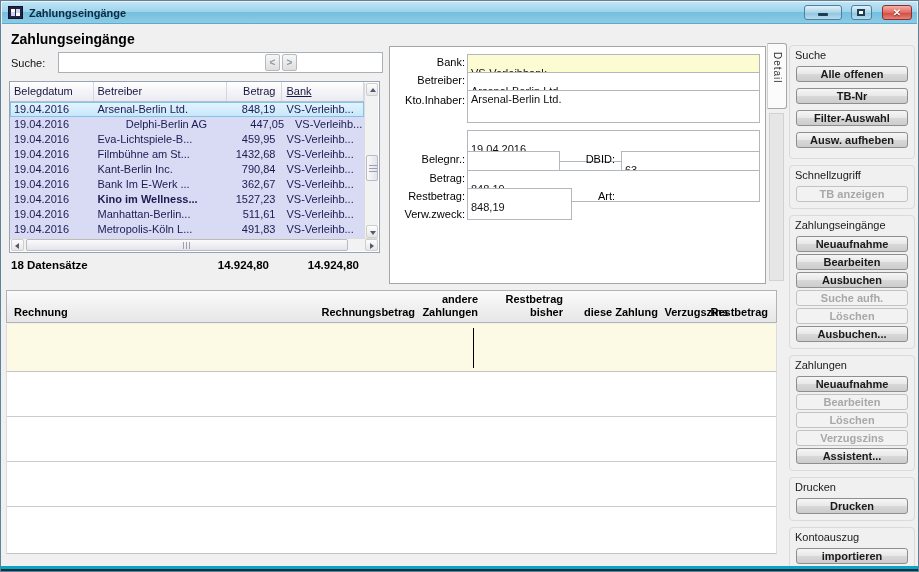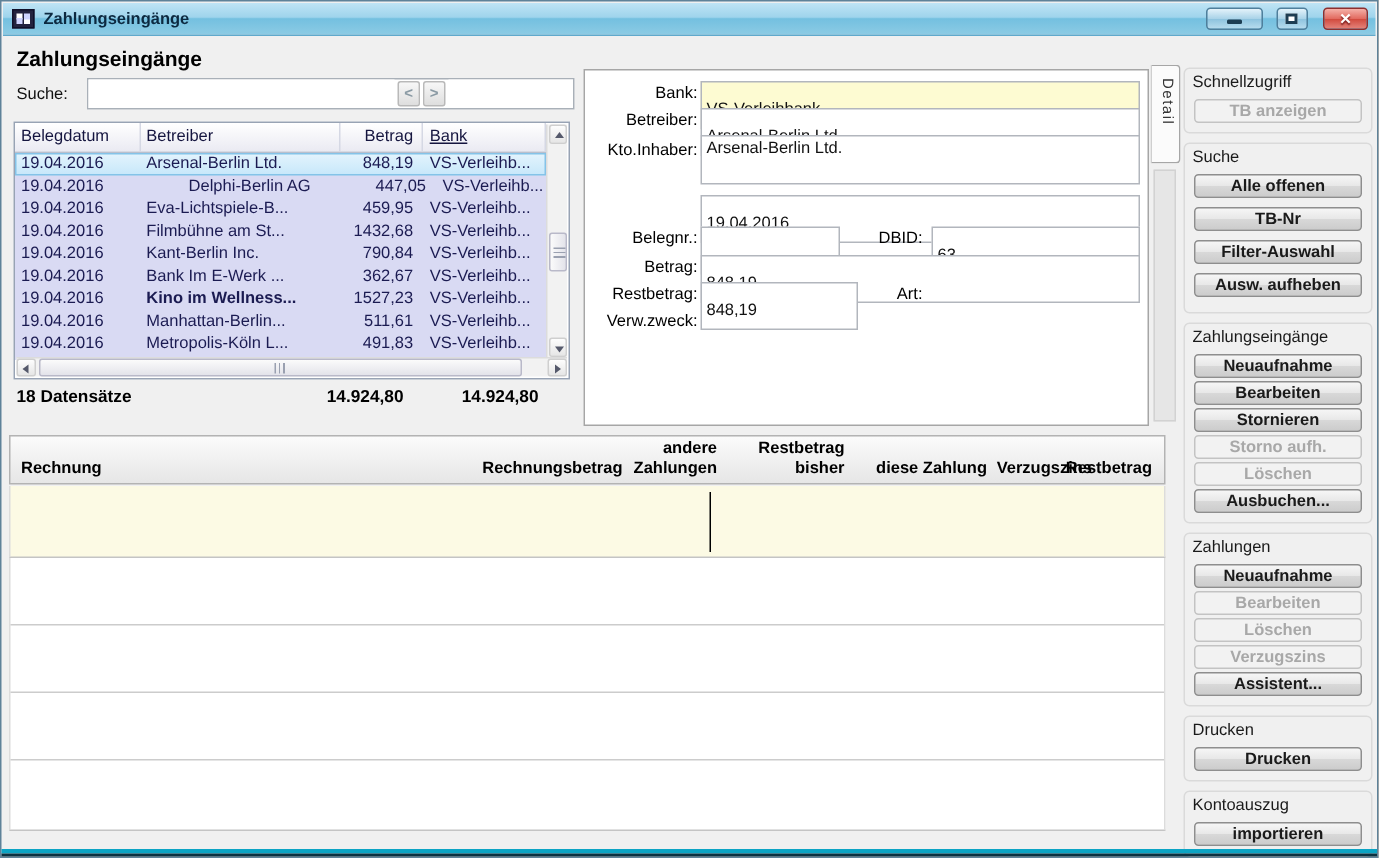--- a/index.html
+++ b/index.html
@@ -284,37 +284,37 @@
     </div>
     <div class="ig-rows">
       <div class="ig-row"></div>
       <div class="ig-row"></div>
       <div class="ig-row"></div>
       <div class="ig-row"></div>
     </div>
   </div>
 
   <div class="sidebar" id="sidebar">
-      <div class="group">
-        <span class="group-title">Schnellzugriff</span>
-        <button class="sbtn disabled" disabled="">TB anzeigen</button>
-      </div>
       <div class="group spaced">
         <span class="group-title">Suche</span>
         <button class="sbtn">Alle offenen</button>
         <button class="sbtn">TB-Nr</button>
         <button class="sbtn">Filter-Auswahl</button>
         <button class="sbtn">Ausw. aufheben</button>
       </div>
       <div class="group">
+        <span class="group-title">Schnellzugriff</span>
+        <button class="sbtn disabled" disabled="">TB anzeigen</button>
+      </div>
+      <div class="group">
         <span class="group-title">Zahlungseingänge</span>
         <button class="sbtn">Neuaufnahme</button>
         <button class="sbtn">Bearbeiten</button>
-        <button class="sbtn">Stornieren</button>
-        <button class="sbtn disabled" disabled="">Storno aufh.</button>
+        <button class="sbtn">Ausbuchen</button>
+        <button class="sbtn disabled" disabled="">Suche aufh.</button>
         <button class="sbtn disabled" disabled="">Löschen</button>
         <button class="sbtn">Ausbuchen...</button>
       </div>
       <div class="group">
         <span class="group-title">Zahlungen</span>
         <button class="sbtn">Neuaufnahme</button>
         <button class="sbtn disabled" disabled="">Bearbeiten</button>
         <button class="sbtn disabled" disabled="">Löschen</button>
         <button class="sbtn disabled" disabled="">Verzugszins</button>
         <button class="sbtn">Assistent...</button>

